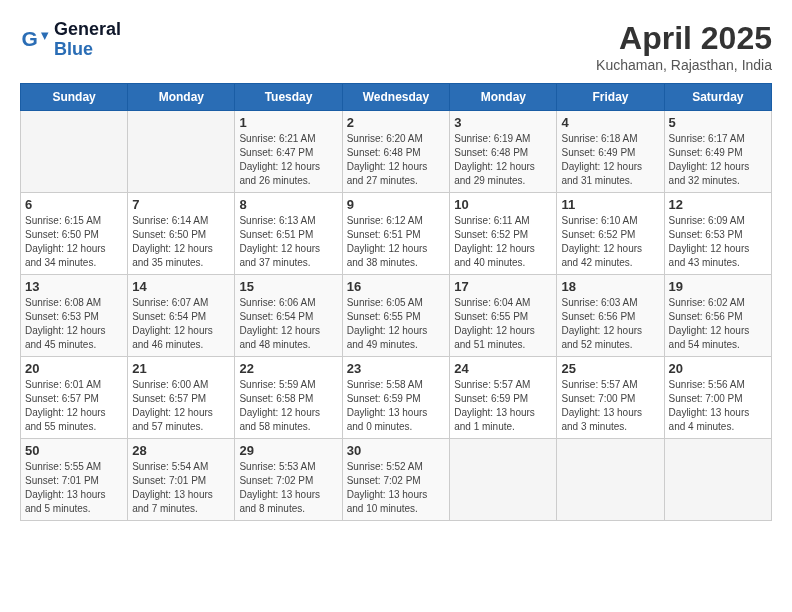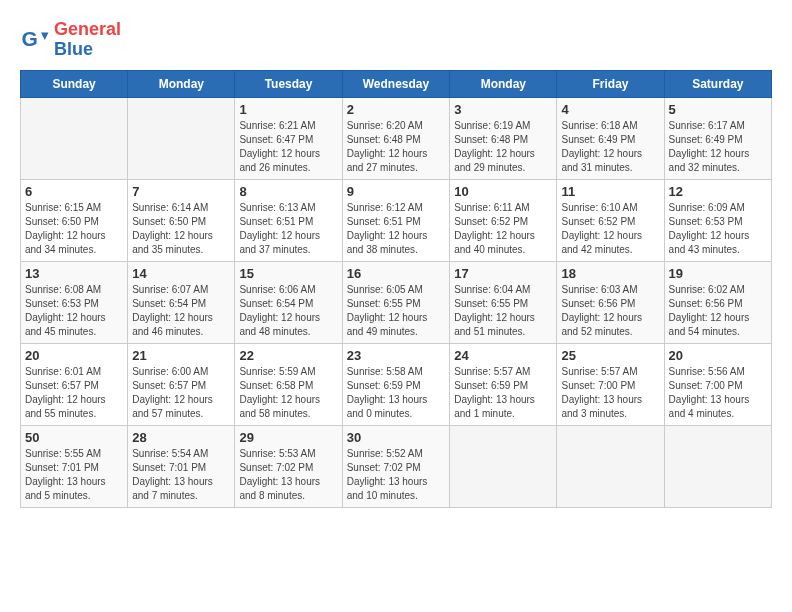--- a/index.html
+++ b/index.html
@@ -20,21 +20,21 @@
       display: flex;
       align-items: center;
     }
     .logo-text {
       display: flex;
       flex-direction: column;
       font-size: 18px;
       font-weight: bold;
       line-height: 1.1;
     }
-    .logo-general { color: #ef4444; }
+    .logo-general { color: #0f172a; }
     .logo-blue { color: #2a6db5; }
     .logo-icon {
       width: 30px;
       height: 30px;
       margin-right: 4px;
     }
     .title-section {
       text-align: right;
     }
     .month-year {
@@ -94,20 +94,22 @@
     <svg class="logo-icon" viewBox="0 0 40 40">
       <text x="2" y="28" font-size="28" fill="#2a6db5" font-family="Arial" font-weight="bold">G</text>
       <polygon points="28,10 38,10 33,20" fill="#2a6db5"></polygon>
     </svg>
     <div class="logo-text">
       <span class="logo-general">General</span>
       <span class="logo-blue">Blue</span>
     </div>
   </div>
   <div class="title-section">
+    <div class="month-year">April 2025</div>
+    <div class="location">Kuchaman, Rajasthan, India</div>
   </div>
 </div>
 
 <table class="calendar">
   <thead>
     <tr>
     <th>Sunday</th>
         <th>Monday</th>
         <th>Tuesday</th>
         <th>Wednesday</th>

